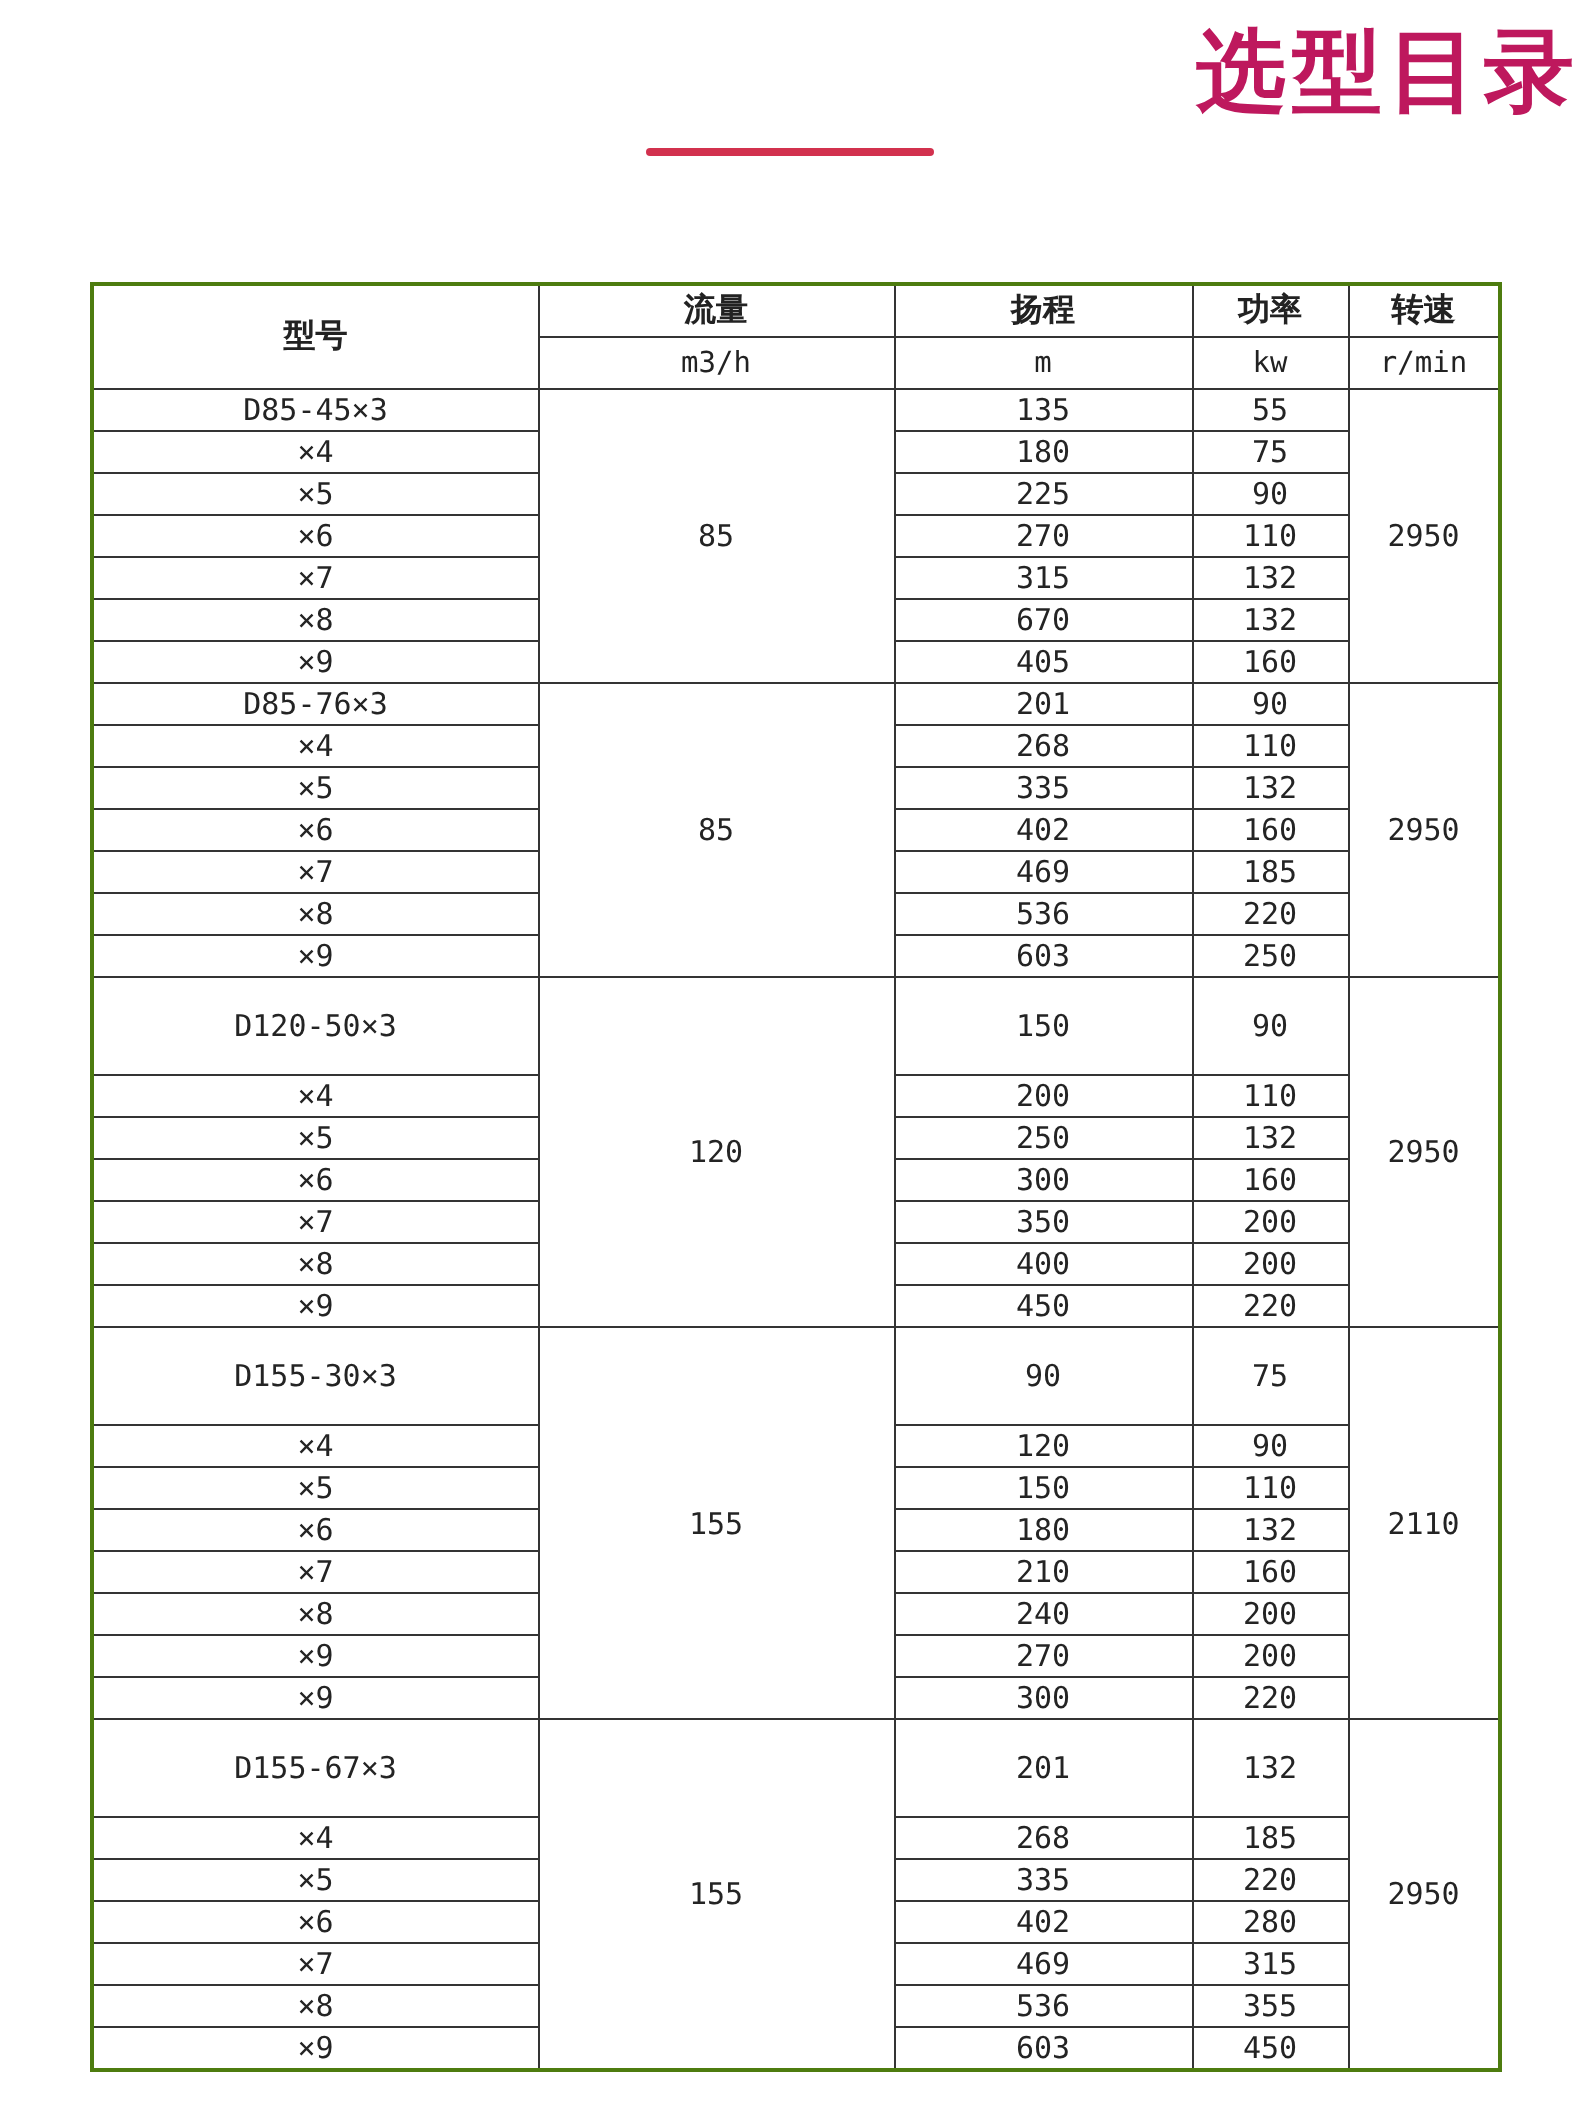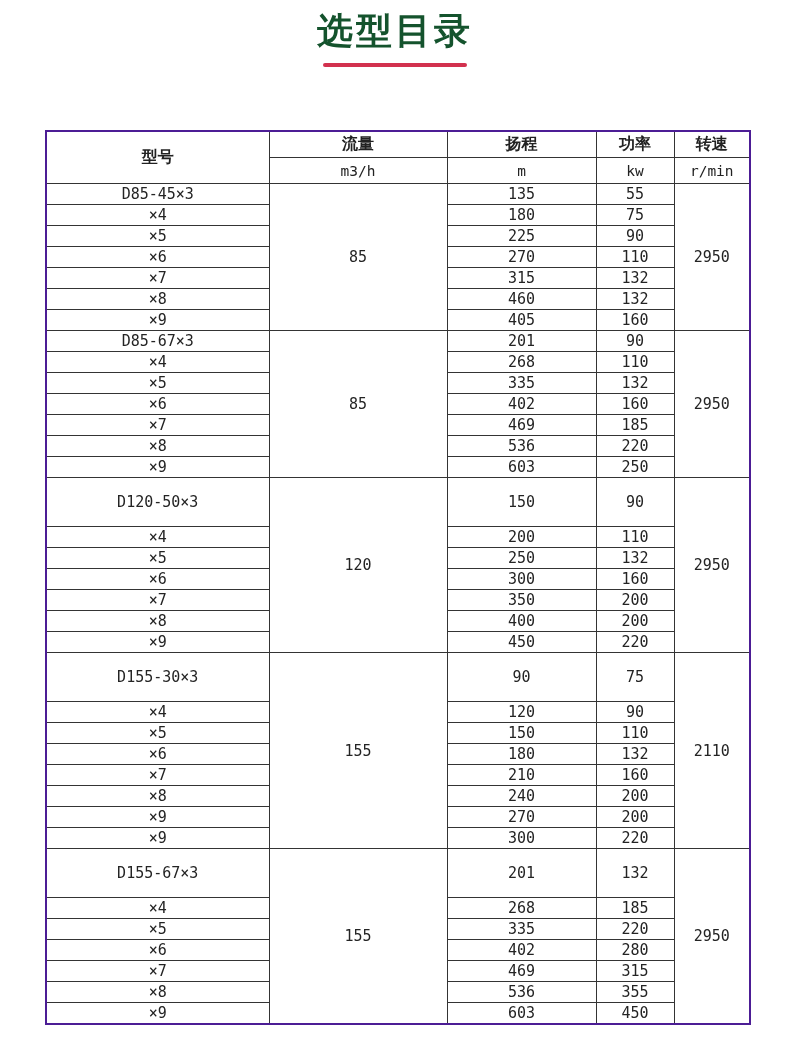--- a/index.html
+++ b/index.html
@@ -9,42 +9,42 @@
   body {
     width: 790px;
     height: 1061px;
     background: #ffffff;
     overflow: hidden;
     font-family: "DejaVu Sans", sans-serif;
     color: #242424;
   }
   .page-title {
     margin: 8px 0 0 0;
-    text-align: center;
-    font-size: 36px;
+    text-align: right;
+    font-size: 45px;
     line-height: 1.25;
     font-weight: 700;
     letter-spacing: 3px;
-    color: #14532d;
+    color: #be185d;
   }
   .title-underline {
     width: 144px;
     height: 4px;
     margin: 10px auto 0 auto;
     border-radius: 2px;
     background: #d2314e; 
   }
   .table-wrap {
     margin: 63px 0 0 45px;
   }
   table.catalog {
     border-collapse: collapse;
     table-layout: fixed;
     width: 704px;
-    border: 2px solid #4c1d95;
+    border: 2px solid #4d7c0f;
   }
   .catalog th, .catalog td {
     border: 1.5px solid #343434;
     text-align: center;
     vertical-align: middle;
     padding: 0;
     overflow: hidden;
     white-space: nowrap;
   }
   .catalog thead th {
@@ -124,30 +124,30 @@
           <td>270</td>
           <td>110</td>
         </tr>
         <tr>
           <td>×7</td>
           <td>315</td>
           <td>132</td>
         </tr>
         <tr>
           <td>×8</td>
-          <td>460</td>
+          <td>670</td>
           <td>132</td>
         </tr>
         <tr>
           <td>×9</td>
           <td>405</td>
           <td>160</td>
         </tr>
         <tr>
-          <td>D85-67×3</td>
+          <td>D85-76×3</td>
           <td rowspan="7">85</td>
           <td>201</td>
           <td>90</td>
           <td rowspan="7">2950</td>
         </tr>
         <tr>
           <td>×4</td>
           <td>268</td>
           <td>110</td>
         </tr>

